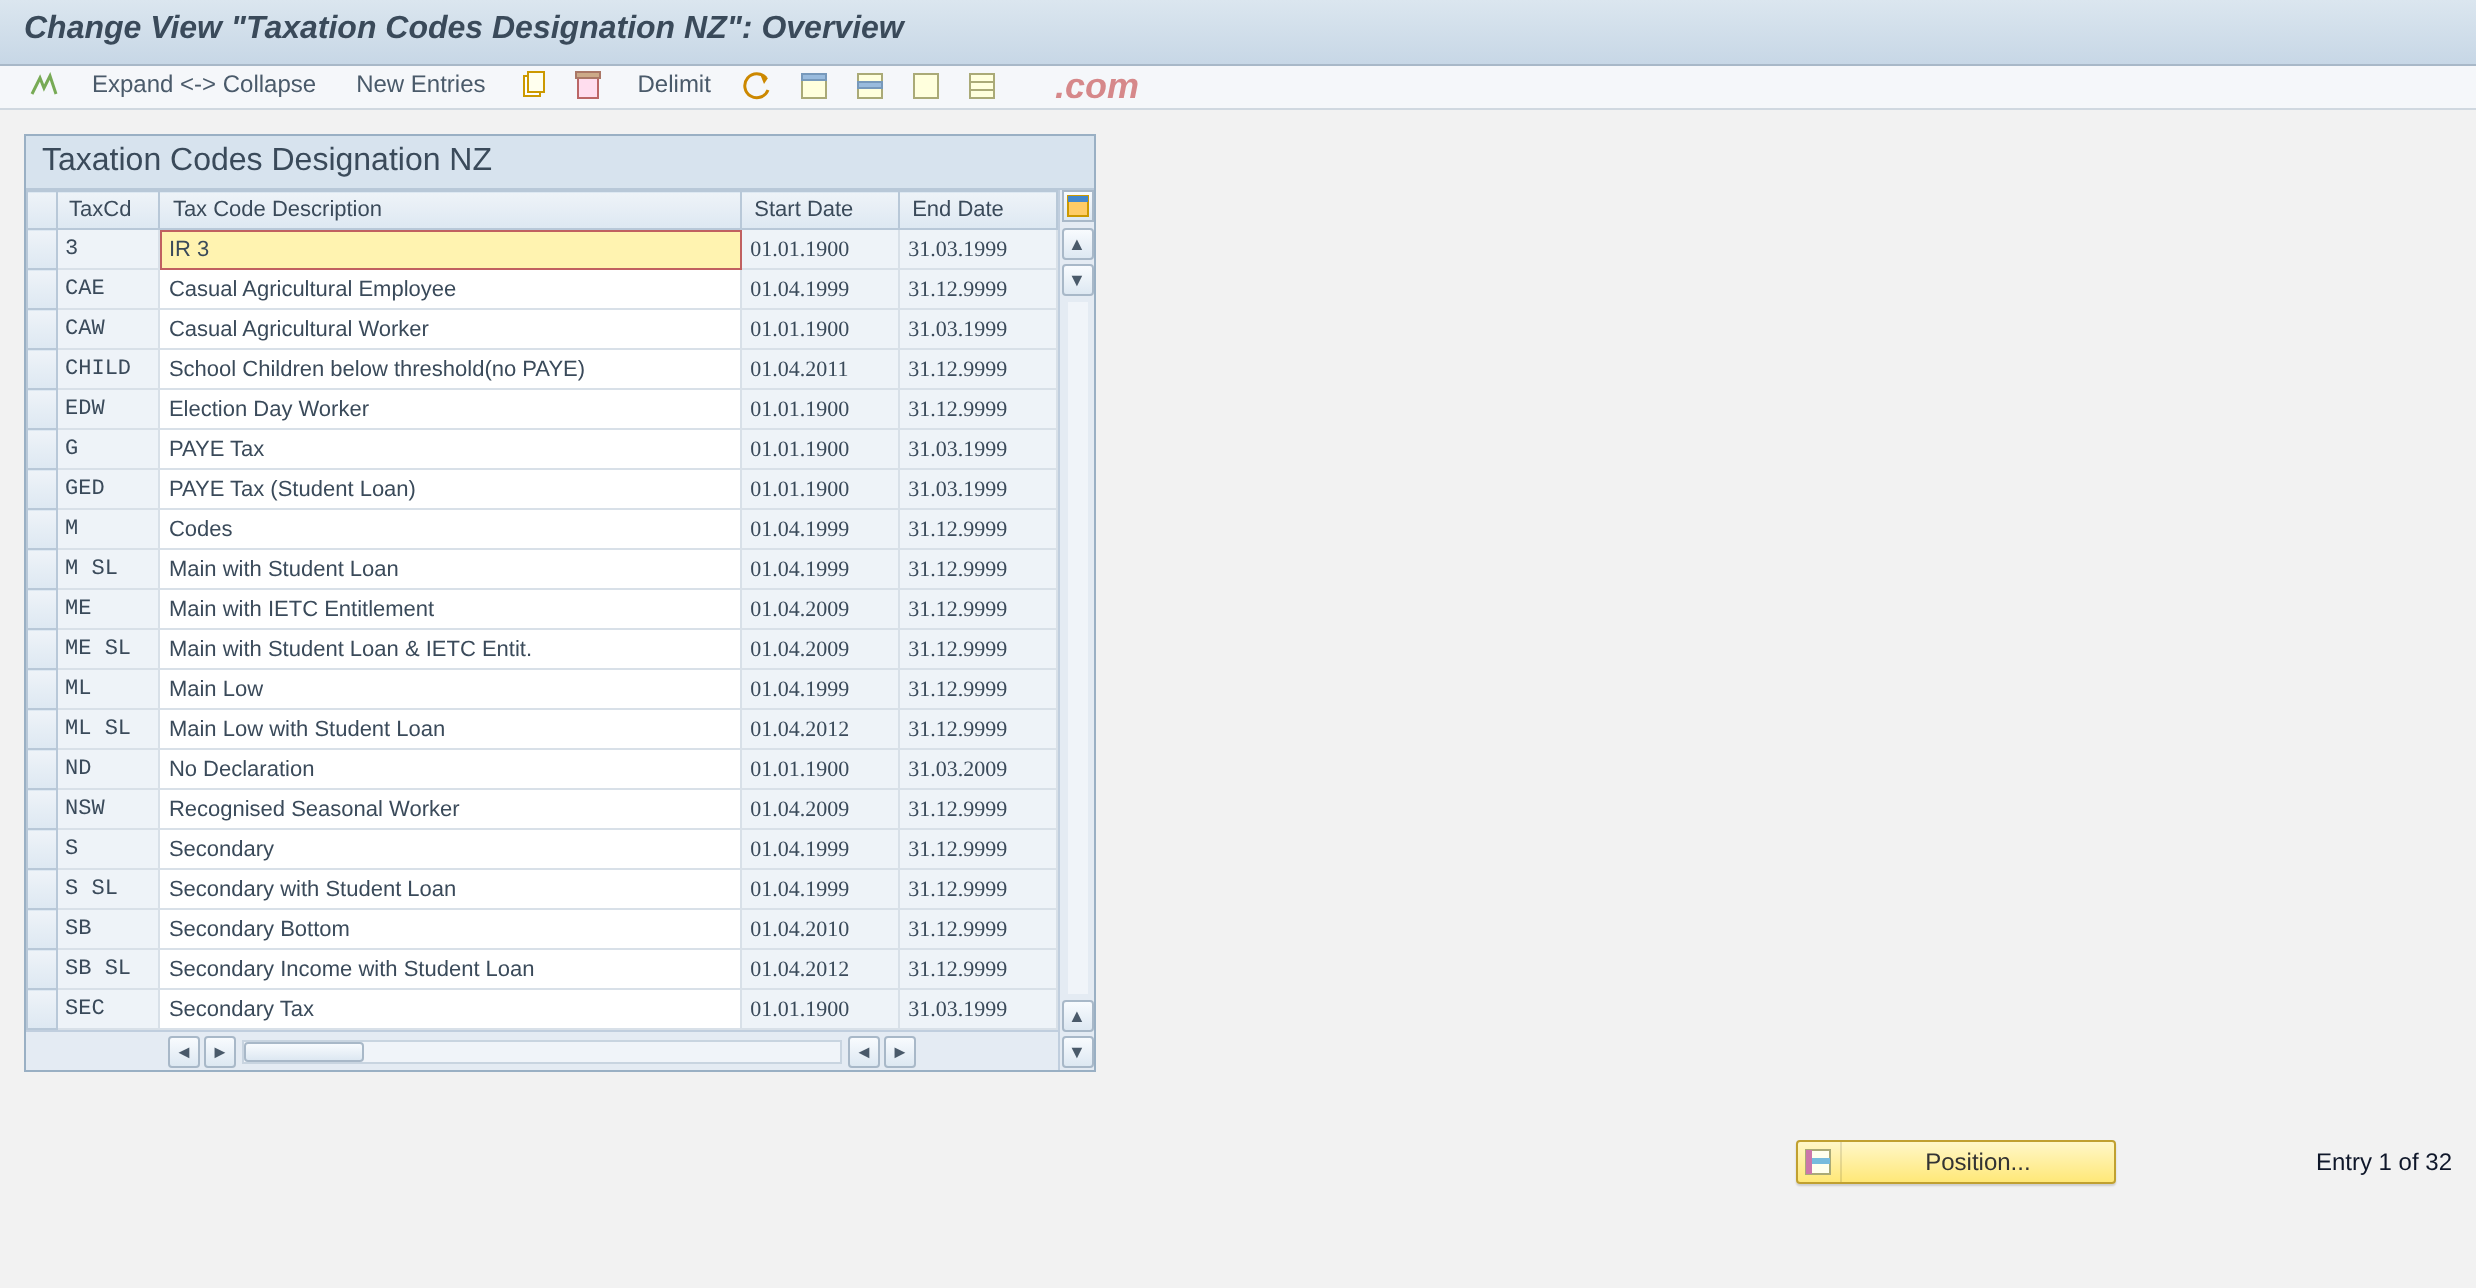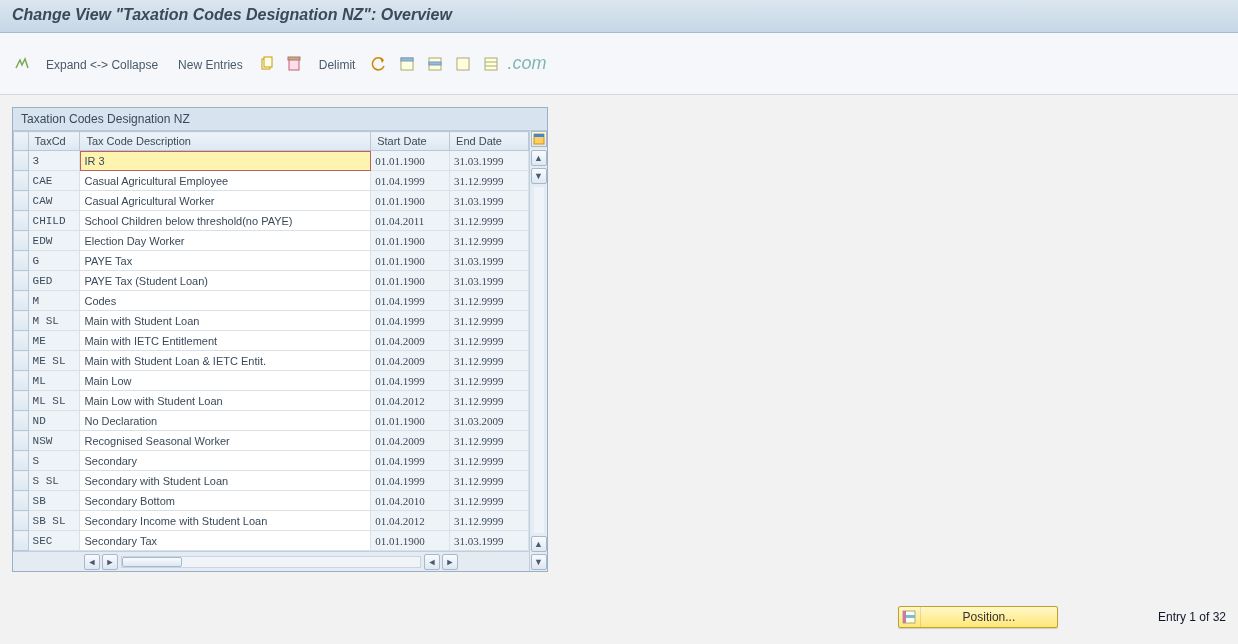--- a/index.html
+++ b/index.html
@@ -19,55 +19,55 @@
     border-bottom: 1px solid #a8b8c8;
   }
   .title {
     font-style: italic;
     font-weight: bold;
     font-size: 16px;
     color: #3a4a5a;
   }
   .toolbar {
     background: #f5f7fa;
-    padding: 20px 10px;
+    padding: 0 10px;
     display: flex;
-    align-items: flex-end;
+    align-items: flex-start;
     gap: 4px;
     border-bottom: 1px solid #d0d8e0;
   }
   .tbitem {
     padding: 2px 4px;
     color: #4a5a6a;
     cursor: pointer;
     display:flex;
     align-items:center;
   }
   .tbitem.text { padding: 2px 8px; }
   .watermark {
-    color: #0f766e;
+    color: #b91c1c;
     opacity: 0.5;
     font-size: 18px;
-    font-weight: normal;
+    font-weight: bold;
     font-style: italic;
-    margin-left: 0;
+    margin-left: 20px;
     pointer-events:none;
   }
   .content {
     padding: 12px;
   }
   .panel {
     width: 536px;
     border: 1px solid #9ab0c4;
     background: #e8eef5;
   }
   .panel-title {
     padding: 4px 8px;
     background: #d7e3ee;
-    font-size: 12px;
+    font-size: 16px;
     color: #3a4a5a;
     border-bottom: 1px solid #b8c8d8;
   }
   .grid-wrap {
     display: flex;
     background: #a3a3a3;
   }
   .grid {
     flex: 1;
     overflow: hidden;

